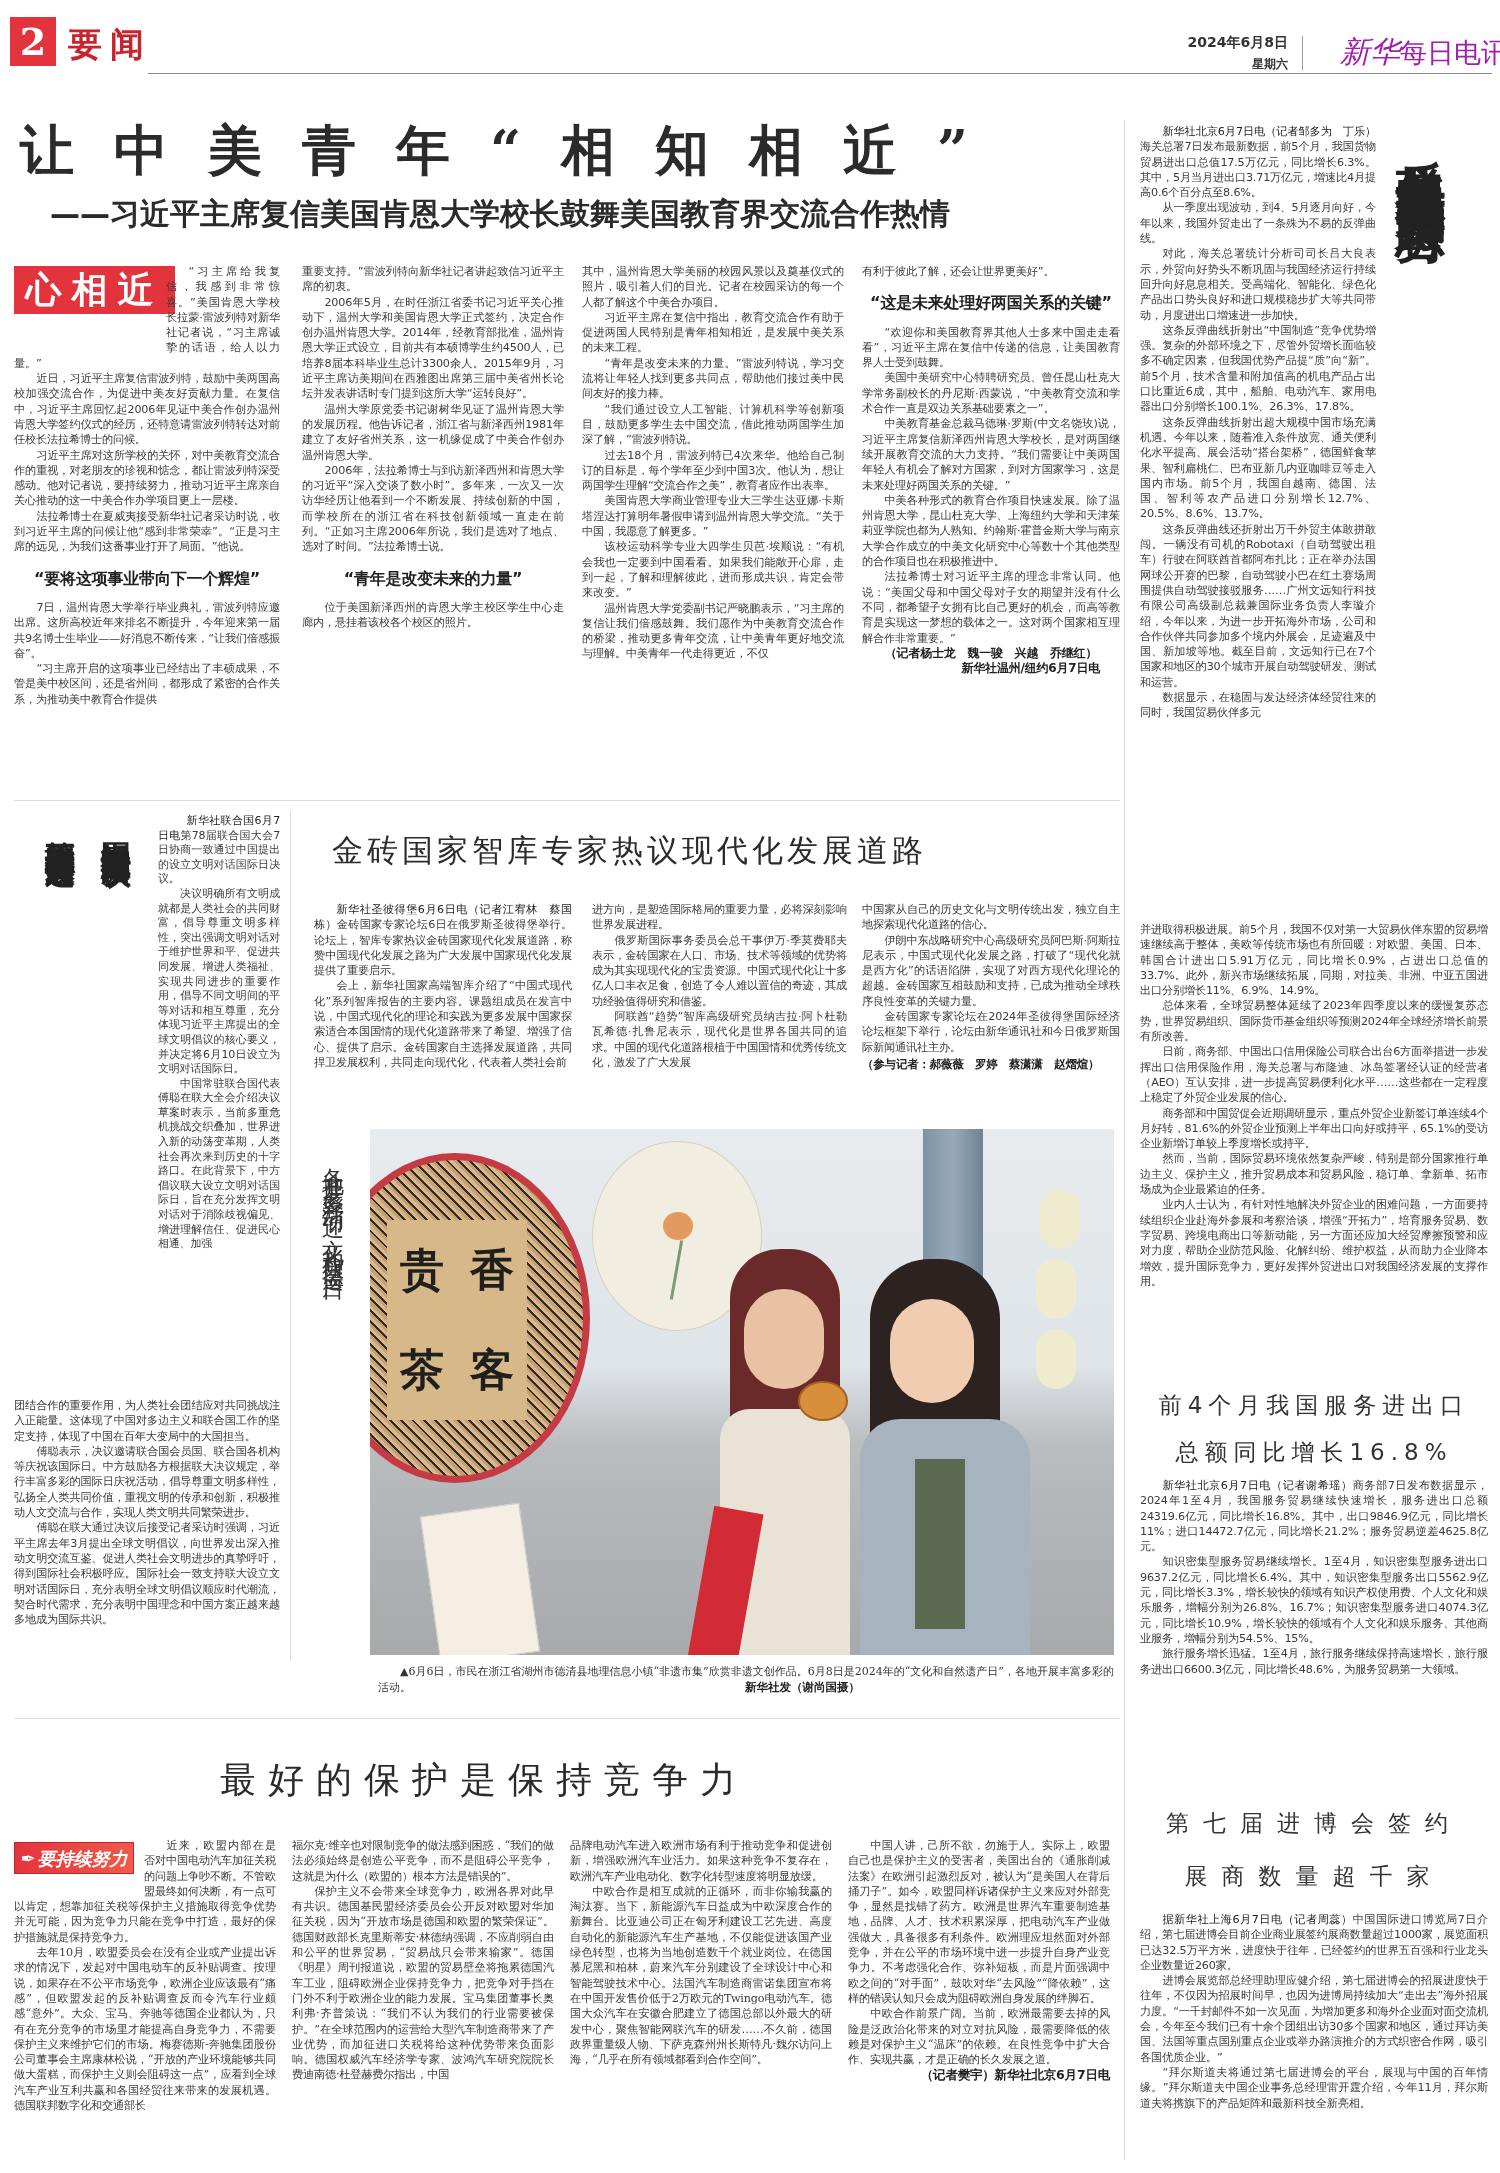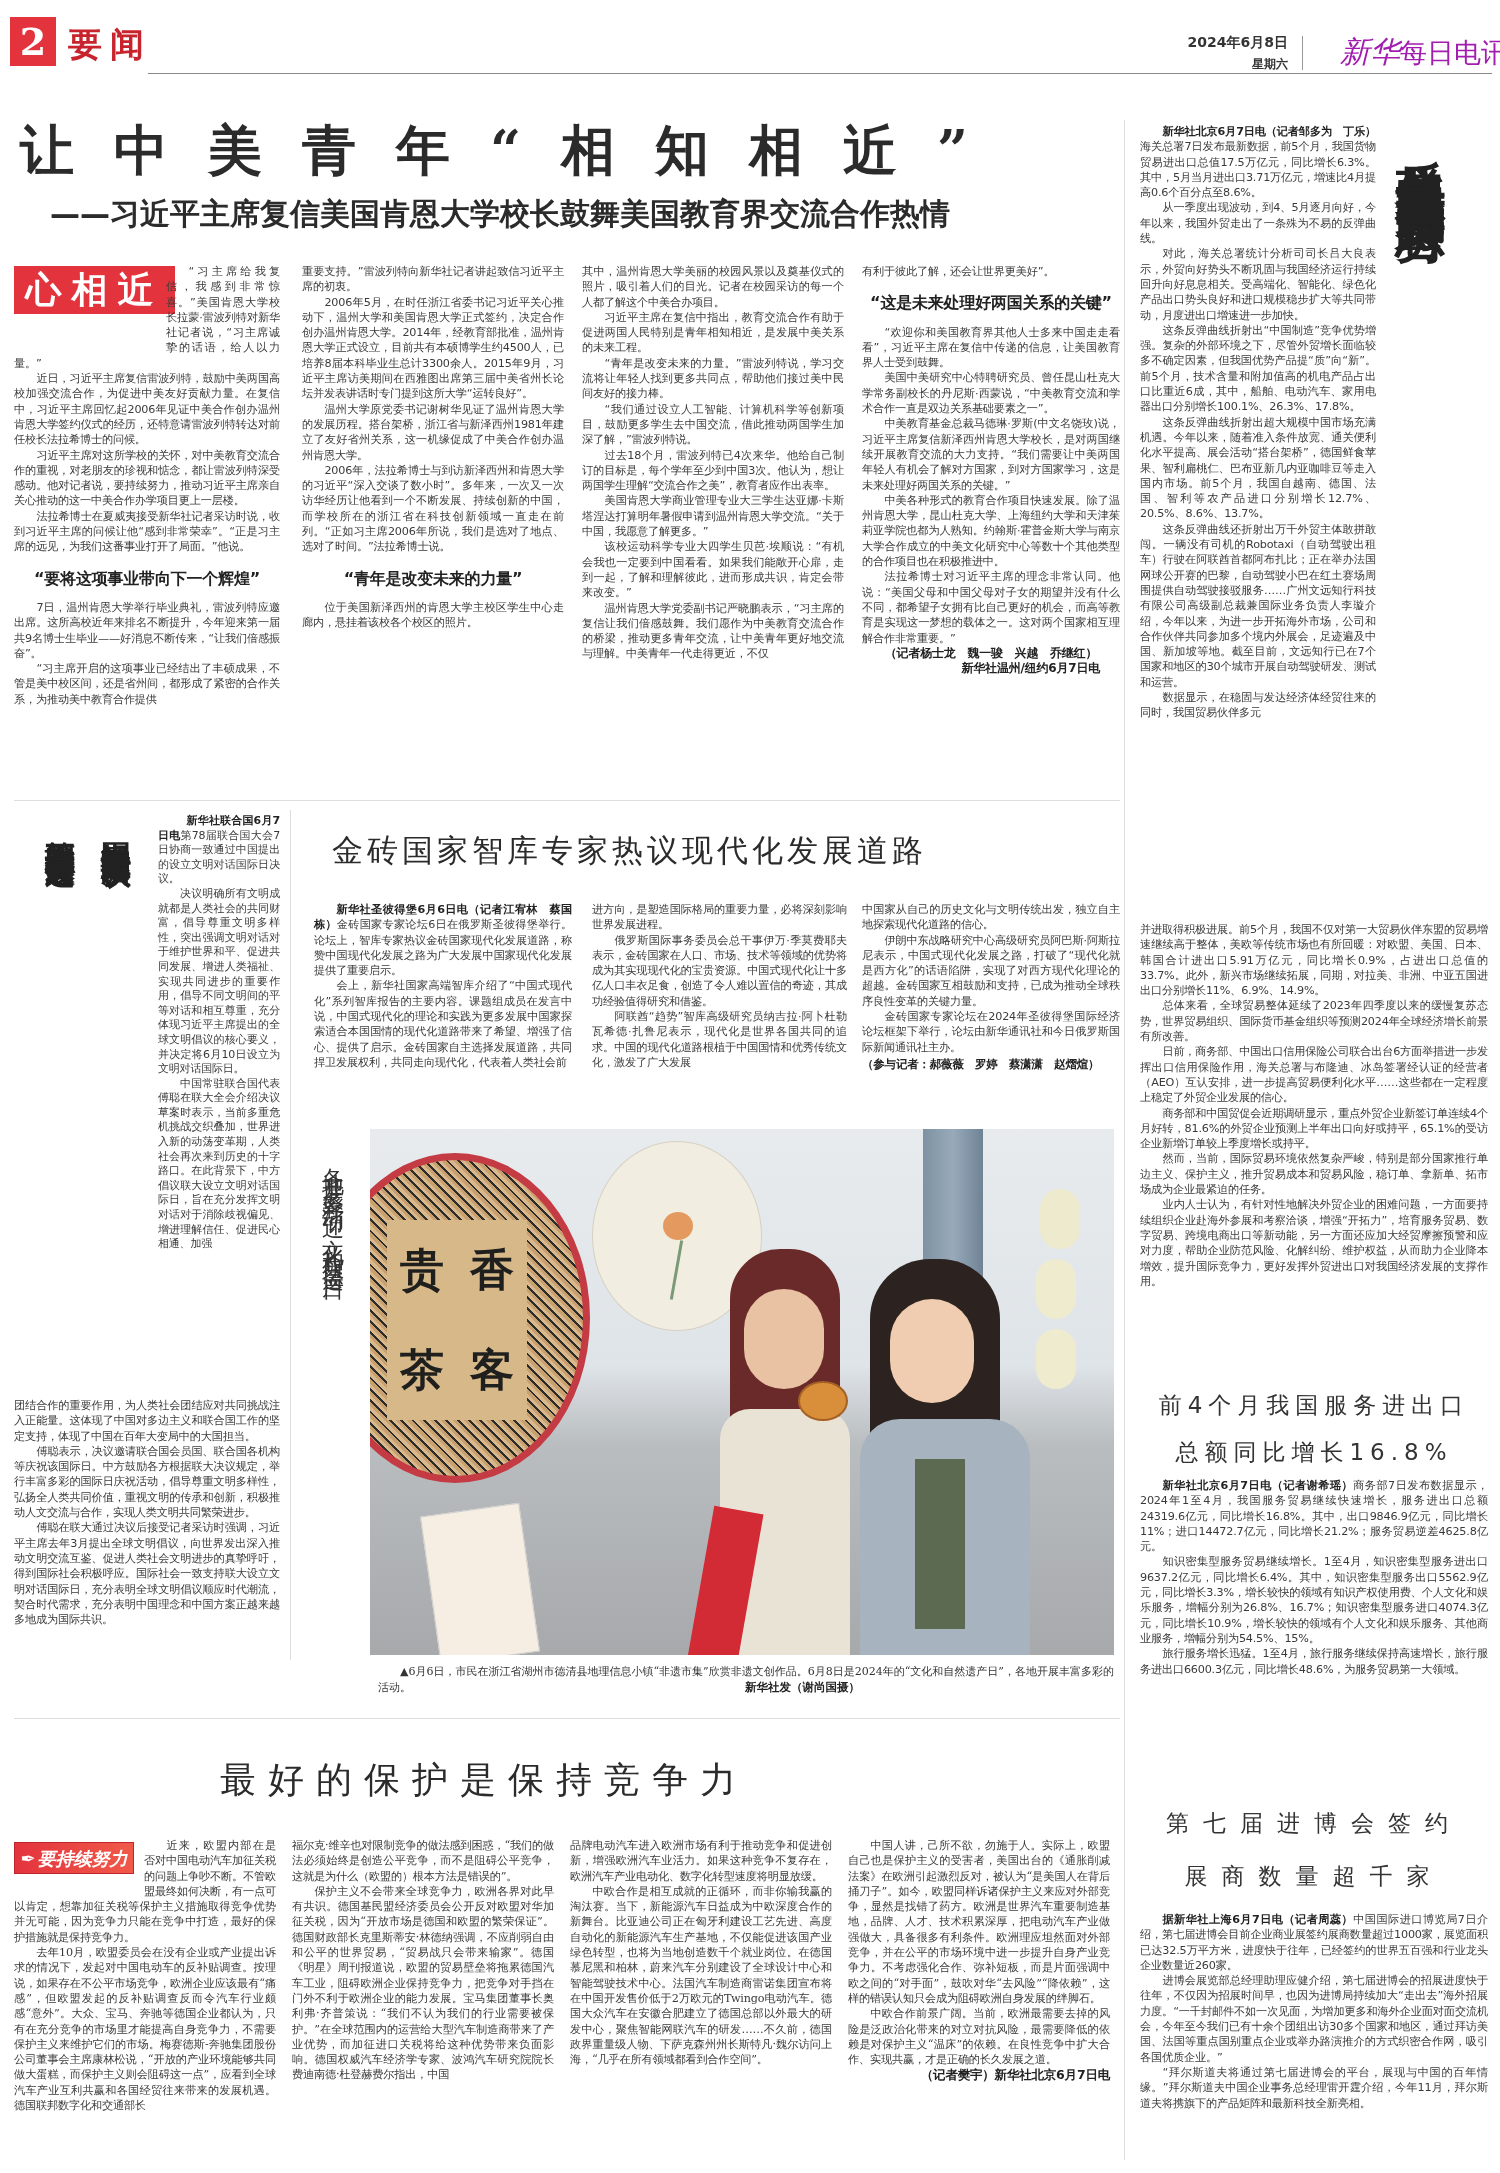--- a/index.html
+++ b/index.html
@@ -2,21 +2,21 @@
 <html><head>
 <meta charset="utf-8">
 <style>
 *{box-sizing:border-box;margin:0;padding:0}
 html,body{width:1500px;height:2173px;background:#fff;overflow:hidden}
 body{font-family:"DejaVu Serif","Liberation Serif",serif;color:#333;position:relative}
 .abs{position:absolute}
 .txt{font-size:11.2px;line-height:15.3px;text-align:justify;color:#3a3a3a;font-family:"DejaVu Sans","Liberation Sans",sans-serif;letter-spacing:-0.2px}
 .txt p{text-indent:2em}
 .txt p.ni{text-indent:0}
-.lead{font-weight:bold;color:#222}
+.lead{font-weight:normal;color:#222}
 .vhead{writing-mode:vertical-rl;font-weight:bold;color:#222;font-family:"DejaVu Serif","Liberation Serif",serif}
 .subhead{font-family:"DejaVu Sans","Liberation Sans",sans-serif;font-weight:bold;color:#222;text-align:center}
 .cred{font-family:"DejaVu Sans","Liberation Sans",sans-serif;font-weight:bold;color:#222}
 .hr{position:absolute;background:#999;height:1px}
 .vr{position:absolute;background:#ccc;width:1px}
 </style>
 </head>
 <body>
 
 <div class="abs" style="left:8px;top:14px;width:1484px;height:64px;">
@@ -45,21 +45,21 @@
   <p>习近平主席对这所学校的关怀，对中美教育交流合作的重视，对老朋友的珍视和惦念，都让雷波列特深受感动。他对记者说，要持续努力，推动习近平主席亲自关心推动的这一中美合作办学项目更上一层楼。</p>
   <p>法拉希博士在夏威夷接受新华社记者采访时说，收到习近平主席的问候让他“感到非常荣幸”。“正是习主席的远见，为我们这番事业打开了局面。”他说。</p>
   <div class="subhead" style="font-size:16px;margin:16px 0 14px">“要将这项事业带向下一个辉煌”</div>
   <p>7日，温州肯恩大学举行毕业典礼，雷波列特应邀出席。这所高校近年来排名不断提升，今年迎来第一届共9名博士生毕业——好消息不断传来，“让我们倍感振奋”。</p>
   <p>“习主席开启的这项事业已经结出了丰硕成果，不管是美中校区间，还是省州间，都形成了紧密的合作关系，为推动美中教育合作提供</p>
 </div>
 
 <div class="abs txt" style="left:302px;top:264px;width:262px;">
   <p class="ni">重要支持。”雷波列特向新华社记者讲起致信习近平主席的初衷。</p>
   <p>2006年5月，在时任浙江省委书记习近平关心推动下，温州大学和美国肯恩大学正式签约，决定合作创办温州肯恩大学。2014年，经教育部批准，温州肯恩大学正式设立，目前共有本硕博学生约4500人，已培养8届本科毕业生总计3300余人。2015年9月，习近平主席访美期间在西雅图出席第三届中美省州长论坛并发表讲话时专门提到这所大学“运转良好”。</p>
-  <p>温州大学原党委书记谢树华见证了温州肯恩大学的发展历程。搭台架桥，浙江省与新泽西州1981年建立了友好省州关系，这一机缘促成了中美合作创办温州肯恩大学。</p>
+  <p>温州大学原党委书记谢树华见证了温州肯恩大学的发展历程。他告诉记者，浙江省与新泽西州1981年建立了友好省州关系，这一机缘促成了中美合作创办温州肯恩大学。</p>
   <p>2006年，法拉希博士与到访新泽西州和肯恩大学的习近平“深入交谈了数小时”。多年来，一次又一次访华经历让他看到一个不断发展、持续创新的中国，而学校所在的浙江省在科技创新领域一直走在前列。“正如习主席2006年所说，我们是选对了地点、选对了时间。”法拉希博士说。</p>
   <div class="subhead" style="font-size:16px;margin:16px 0 14px">“青年是改变未来的力量”</div>
   <p>位于美国新泽西州的肯恩大学主校区学生中心走廊内，悬挂着该校各个校区的照片。</p>
 </div>
 
 <div class="abs txt" style="left:582px;top:264px;width:262px;">
   <p class="ni">其中，温州肯恩大学美丽的校园风景以及奠基仪式的照片，吸引着人们的目光。记者在校园采访的每一个人都了解这个中美合办项目。</p>
   <p>习近平主席在复信中指出，教育交流合作有助于促进两国人民特别是青年相知相近，是发展中美关系的未来工程。</p>
   <p>“青年是改变未来的力量。”雷波列特说，学习交流将让年轻人找到更多共同点，帮助他们接过美中民间友好的接力棒。</p>
   <p>“我们通过设立人工智能、计算机科学等创新项目，鼓励更多学生去中国交流，借此推动两国学生加深了解，”雷波列特说。</p>

